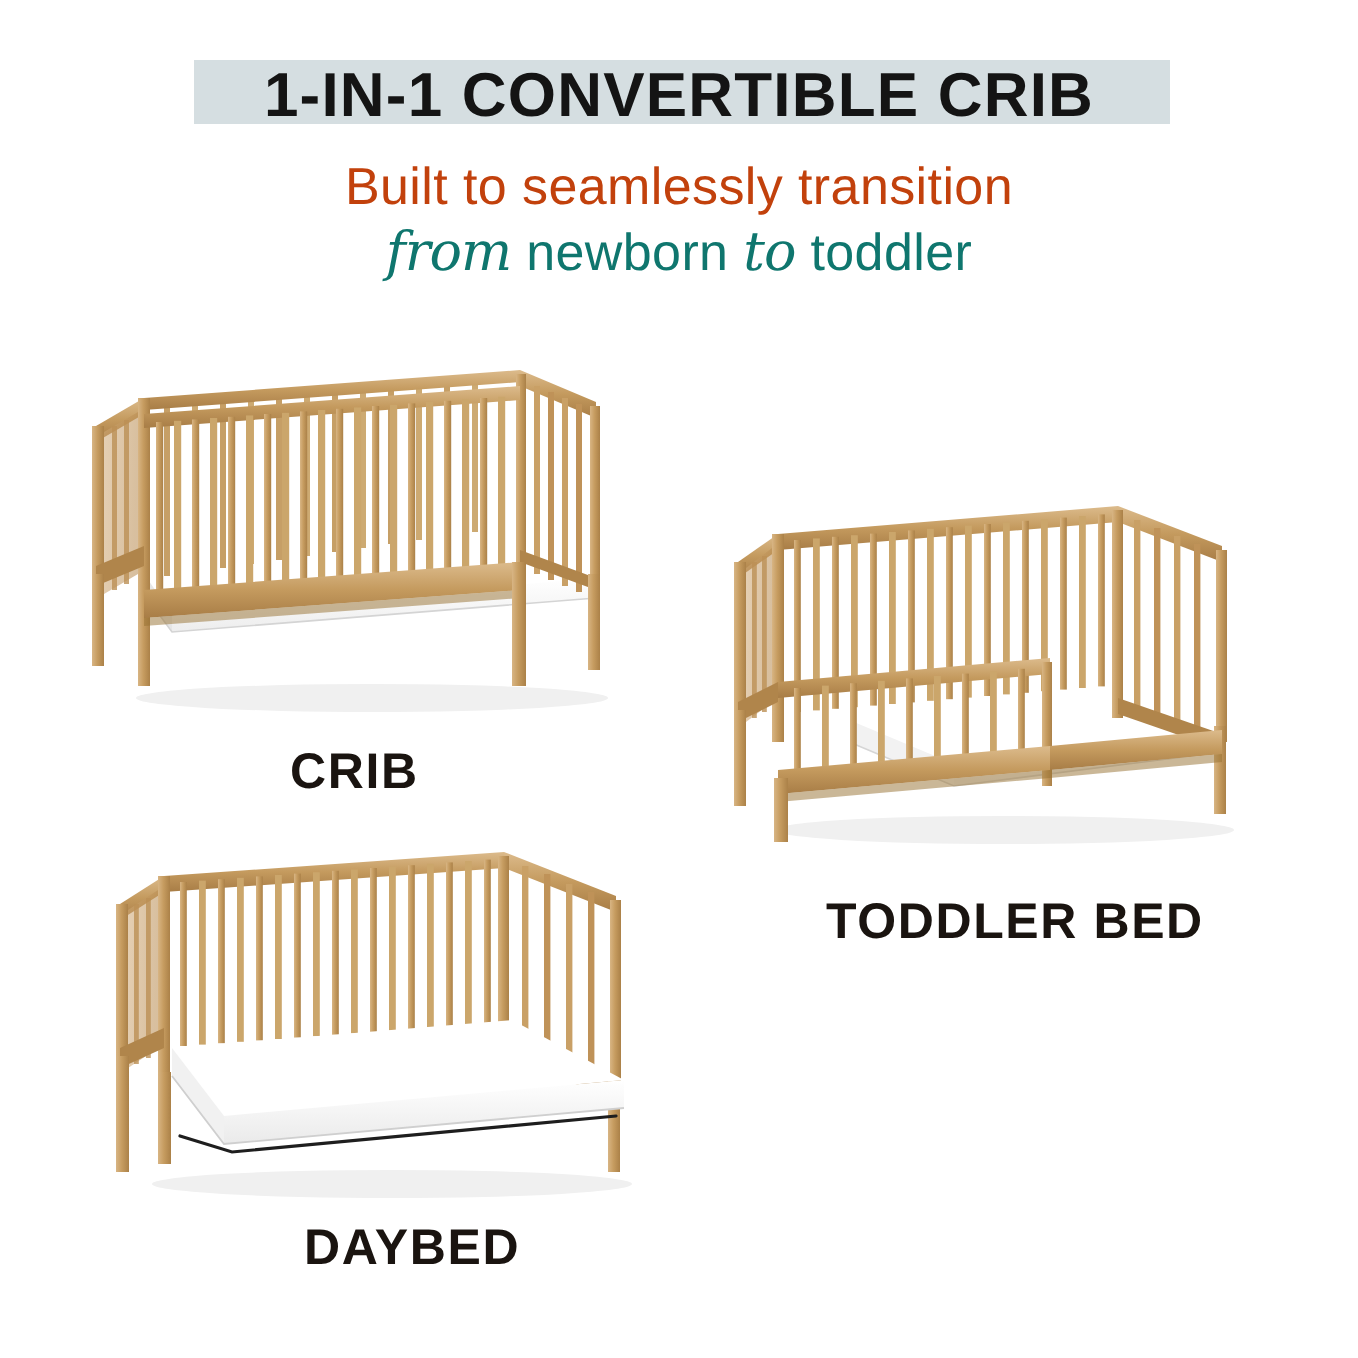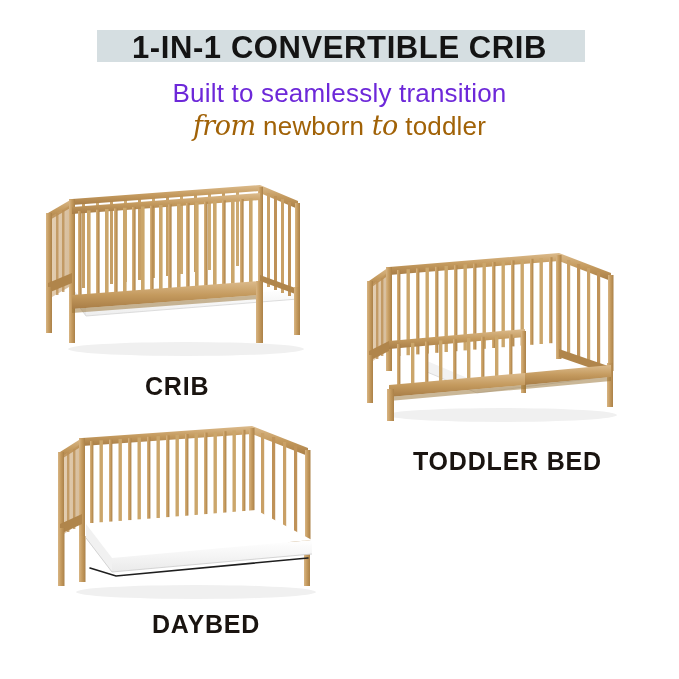--- a/index.html
+++ b/index.html
@@ -59,32 +59,32 @@
     color: #141414;
     white-space: nowrap;
   }
   .subtitle {
     position: absolute;
     left: 0;
     top: 78px;
     width: 679px;
     font-size: 26px;
     font-weight: 400;
-    color: #6d28d9;
+    color: #c2410c;
     letter-spacing: 0.2px;
     line-height: 30px;
   }
   .subtitle-2 {
     position: absolute;
     left: 0;
     top: 110px;
     width: 679px;
     font-size: 26px;
     font-weight: 400;
-    color: #a16207;
+    color: #0f766e;
     letter-spacing: 0.2px;
     line-height: 32px;
   }
   .script {
     font-family: "DejaVu Serif", serif;
     font-style: italic;
     font-size: 27px;
     letter-spacing: -0.5px;
   }
 

